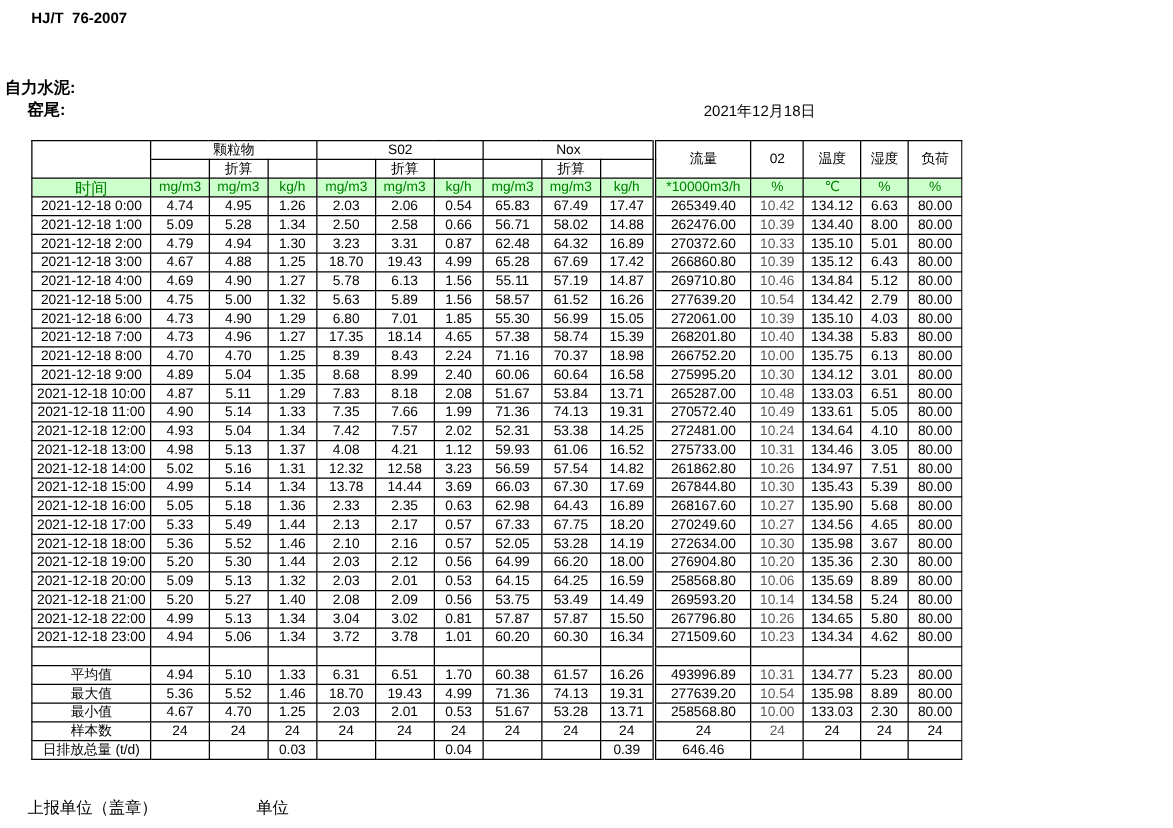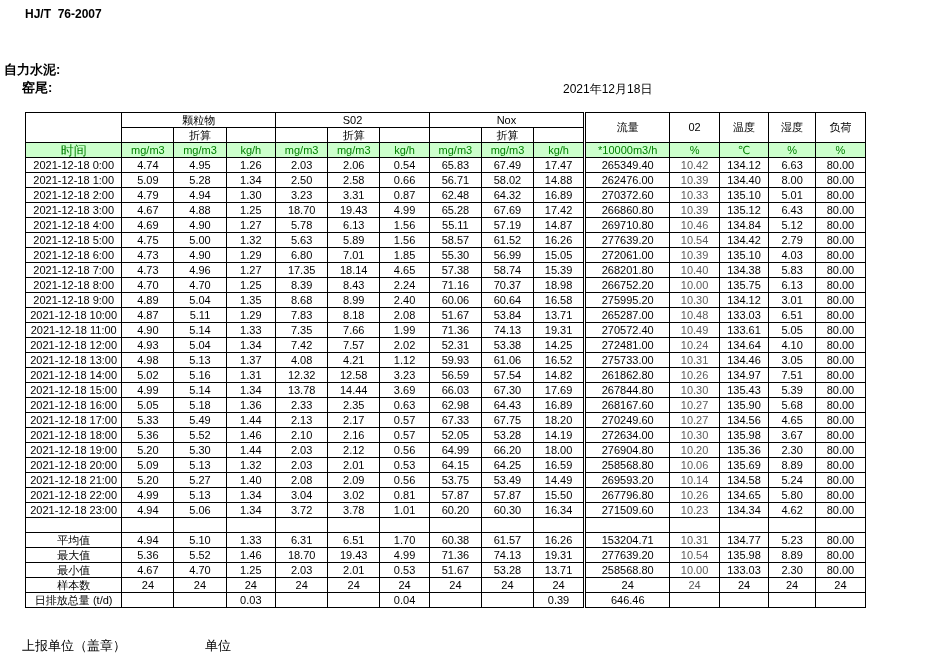--- a/index.html
+++ b/index.html
@@ -1,17 +1,17 @@
 <!DOCTYPE html>
 <html><head>
 <meta charset="utf-8">
 <style>
   html,body{margin:0;padding:0;background:#fff;}
   .page{
-    position:relative;width:866px;height:662px;background:#ffffff;
+    position:relative;width:770px;height:662px;background:#ffffff;
     font-family:"Liberation Sans","DejaVu Sans",sans-serif;color:#000;overflow:hidden;
   }
   .hdr-standard{position:absolute;left:25px;top:7px;font-size:12px;font-weight:bold;white-space:pre;}
   .hdr-title{position:absolute;left:205px;top:29px;font-size:16px;font-weight:bold;letter-spacing:1px;}
   .hdr-company{position:absolute;left:4px;top:61px;font-size:13px;font-weight:bold;}
   .hdr-kiln{position:absolute;left:22px;top:79px;font-size:13px;font-weight:bold;}
   .hdr-date{position:absolute;left:563px;top:81px;font-size:12px;}
   .tbl-wrap{position:absolute;left:25px;top:112px;}
   table.report{border-collapse:collapse;table-layout:fixed;}
   table.report th,table.report td{
@@ -531,21 +531,21 @@
             <td class="sumlabel">平均值</td>
             <td class="num">4.94</td>
             <td class="num">5.10</td>
             <td class="num">1.33</td>
             <td class="num">6.31</td>
             <td class="num">6.51</td>
             <td class="num">1.70</td>
             <td class="num">60.38</td>
             <td class="num">61.57</td>
             <td class="num">16.26</td>
-            <td class="num dbl">153204.71</td>
+            <td class="num dbl">493996.89</td>
             <td class="num o2">10.31</td>
             <td class="num">134.77</td>
             <td class="num">5.23</td>
             <td class="num">80.00</td>
           </tr>
           <tr>
             <td class="sumlabel">最大值</td>
             <td class="num">5.36</td>
             <td class="num">5.52</td>
             <td class="num">1.46</td>

